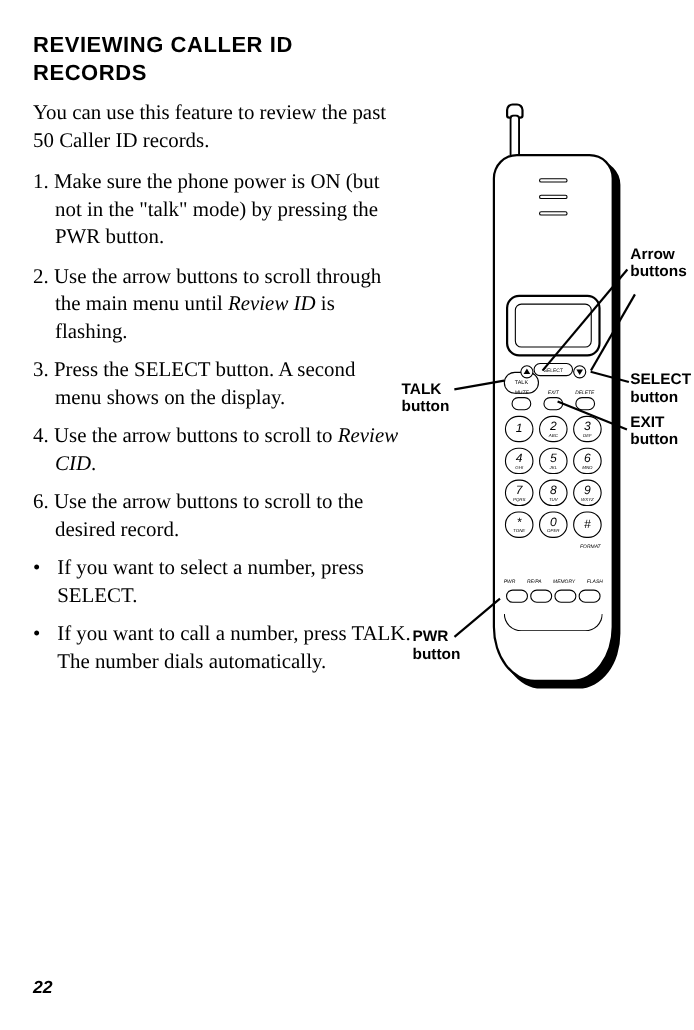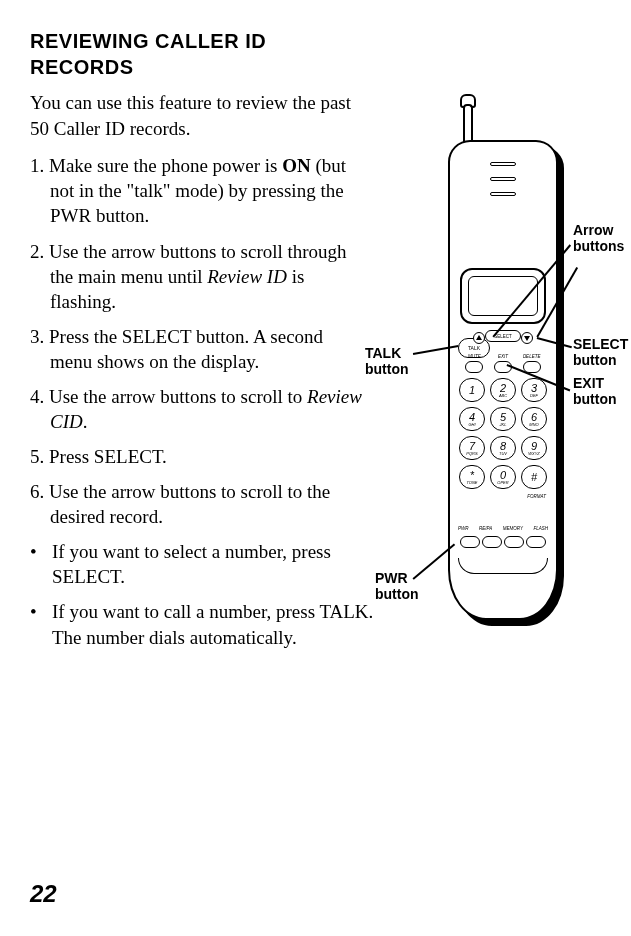--- a/index.html
+++ b/index.html
@@ -51,29 +51,29 @@
     margin-bottom: 10px;
     padding-left: 22px;
     text-indent: -22px;
   }
   ul.bullets li::before {
     content: "•";
     display: inline-block;
     width: 22px;
     text-indent: 0;
   }
-  .bold { font-weight: bold; text-align: center; }
+  .bold { font-weight: normal; text-align: center; }
   .page-num {
     position: absolute;
     left: 30px;
     bottom: 28px;
     font-family: Arial, Helvetica, sans-serif;
     font-style: italic;
     font-weight: bold;
-    font-size: 24px;
+    font-size: 16px;
   }
 
   
   .diagram {
     position: absolute;
     left: 365px;
     top: 140px;
     width: 250px;
     height: 520px;
   }
@@ -186,21 +186,20 @@
   <span class="caps">R</span><span class="small">ECORDS</span>
 </div>
 
 <p class="intro">You can use this feature to review the past 50 Caller ID records.</p>
 
 <ol class="steps">
   <li><span class="num">1.</span> <span>Make sure the phone power is </span><span class="bold">ON</span><span> (but not in the "talk" mode) by pressing the PWR button.</span></li>
   <li><span class="num">2.</span> <span>Use the arrow buttons to scroll through the main menu until </span><em>Review ID</em><span> is flashing.</span></li>
   <li><span class="num">3.</span> <span>Press the SELECT button. A second menu shows on the display.</span></li>
   <li><span class="num">4.</span> <span>Use the arrow buttons to scroll to </span><em>Review CID</em><span>.</span></li>
-  <li><span class="num">5.</span> <span>Press SELECT.</span></li>
   <li><span class="num">6.</span> <span>Use the arrow buttons to scroll to the desired record.</span></li>
 </ol>
 
 <ul class="bullets">
   <li>If you want to select a number, press SELECT.</li>
   <li>If you want to call a number, press TALK. The number dials automatically.</li>
 </ul>
 
 <div class="page-num">22</div>
 

